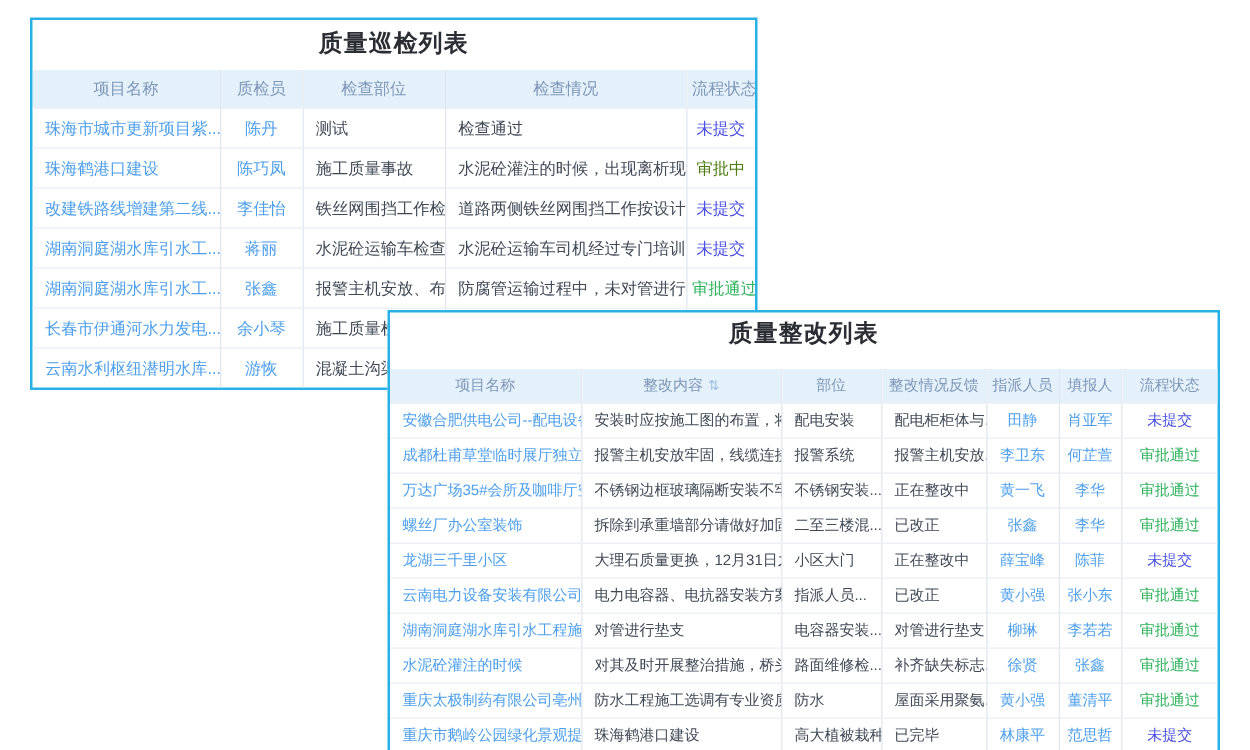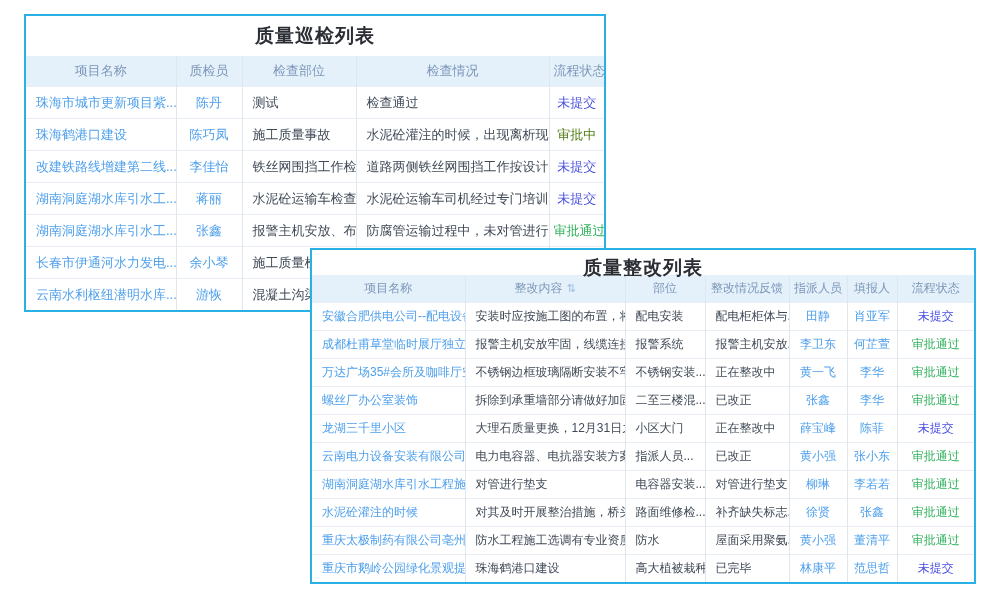--- a/index.html
+++ b/index.html
@@ -12,21 +12,21 @@
     position:absolute;background:#fff;
     border:2px solid var(--accent,#29b1e6);
     box-sizing:content-box;
   }
   .p0{left:24px;top:14px;width:578px;z-index:1;}
   .p1{left:310px;top:248px;width:662px;z-index:2;}
   .panel-title{
     text-align:center;font-weight:bold;color:#2a2d33;letter-spacing:1px;
   }
   .p0 .panel-title{height:40px;line-height:40px;font-size:19px;}
-  .p1 .panel-title{height:25px;line-height:35px;font-size:19px;}
+  .p1 .panel-title{height:45px;line-height:35px;font-size:19px;}
   table{border-collapse:collapse;table-layout:fixed;width:100%;}
   thead th{
     background:var(--header-bg,#e4f1fb);
     color:var(--header-text,#7d97b8);
     font-weight:normal;white-space:nowrap;overflow:hidden;
   }
   .p0 thead th{height:30px;font-size:13px;}
   .p1 thead th{height:27px;font-size:12px;}
   tbody td{
     color:var(--text,#404a57);

